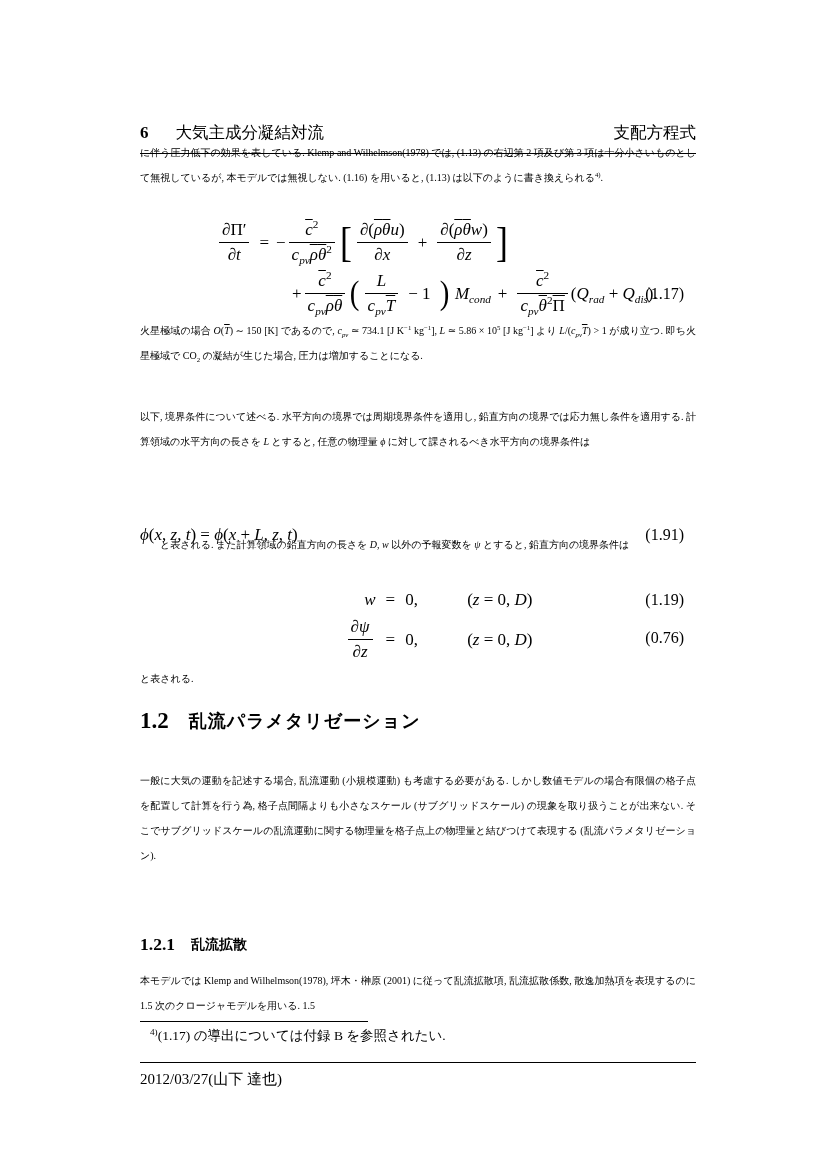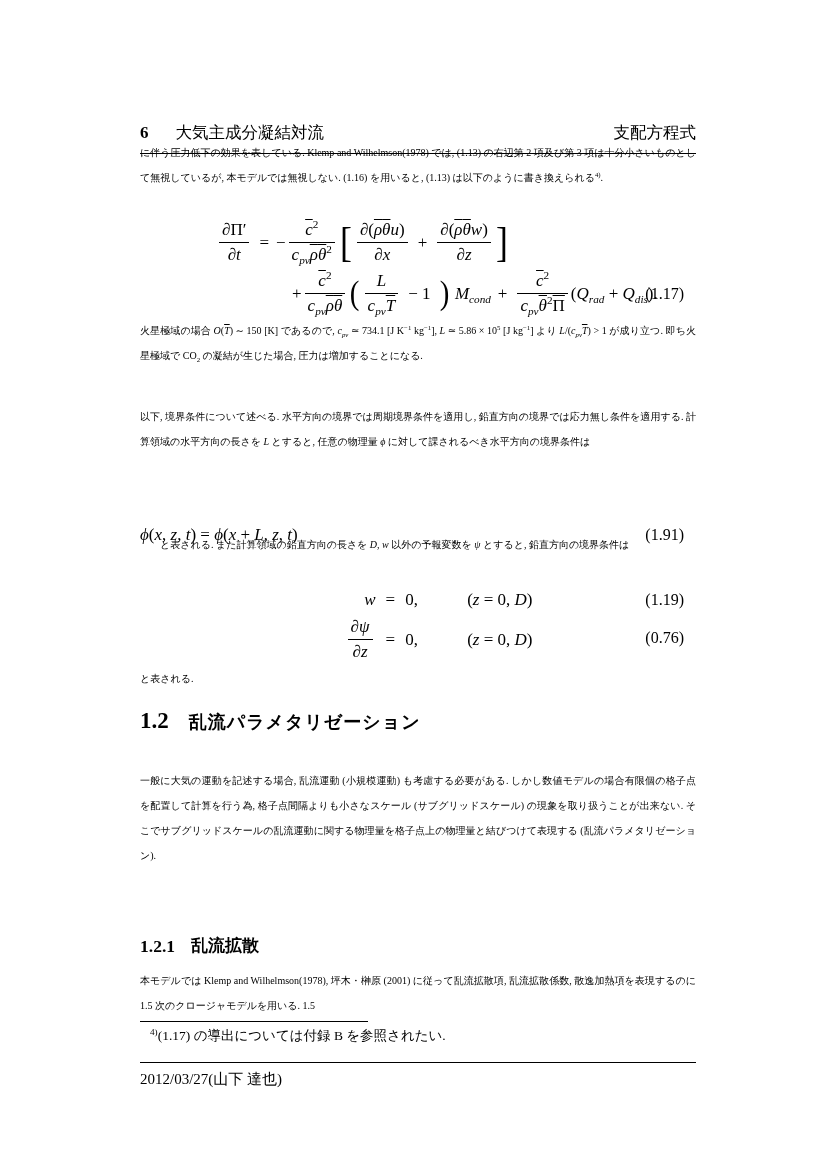--- a/index.html
+++ b/index.html
@@ -37,26 +37,26 @@
         transform:scaleX(.85);vertical-align:middle;margin:0 1px;}
   .op{margin:0 7px;}
   .eqlabel{position:absolute;right:12px;font-size:16px;font-style:normal;}
 
   .eq-lhs{display:inline-flex;width:72px;justify-content:flex-end;align-items:center;}
   .eq-rel{margin:0 10px;}
   .eq-rhs{width:28px;text-align:left;}
   .eq-cond{margin-left:34px;}
 
   
-  .sec{display:flex;align-items:flex-end;}
+  .sec{display:flex;align-items:center;}
   .sec .num{font-weight:bold;font-size:23px;}
   .sec .ttl{font-family:"Liberation Sans","DejaVu Sans",sans-serif;font-weight:bold;
             font-size:18px;margin-left:20px;letter-spacing:1px;}
   .subsec .num{font-size:17.5px;}
-  .subsec .ttl{font-size:17px;margin-left:16px;letter-spacing:0;}
+  .subsec .ttl{font-size:14px;margin-left:16px;letter-spacing:0;}
 
   
   .fnsep{border-top:1px solid #000;width:228px;}
   .footnote{font-size:13.5px;line-height:19px;padding-left:10px;}
   .footnote sup{font-size:68%;line-height:0;}
   .footrule{border-top:1px solid #000;}
   .footer{font-size:15px;}
 </style>
 </head>
 <body>

